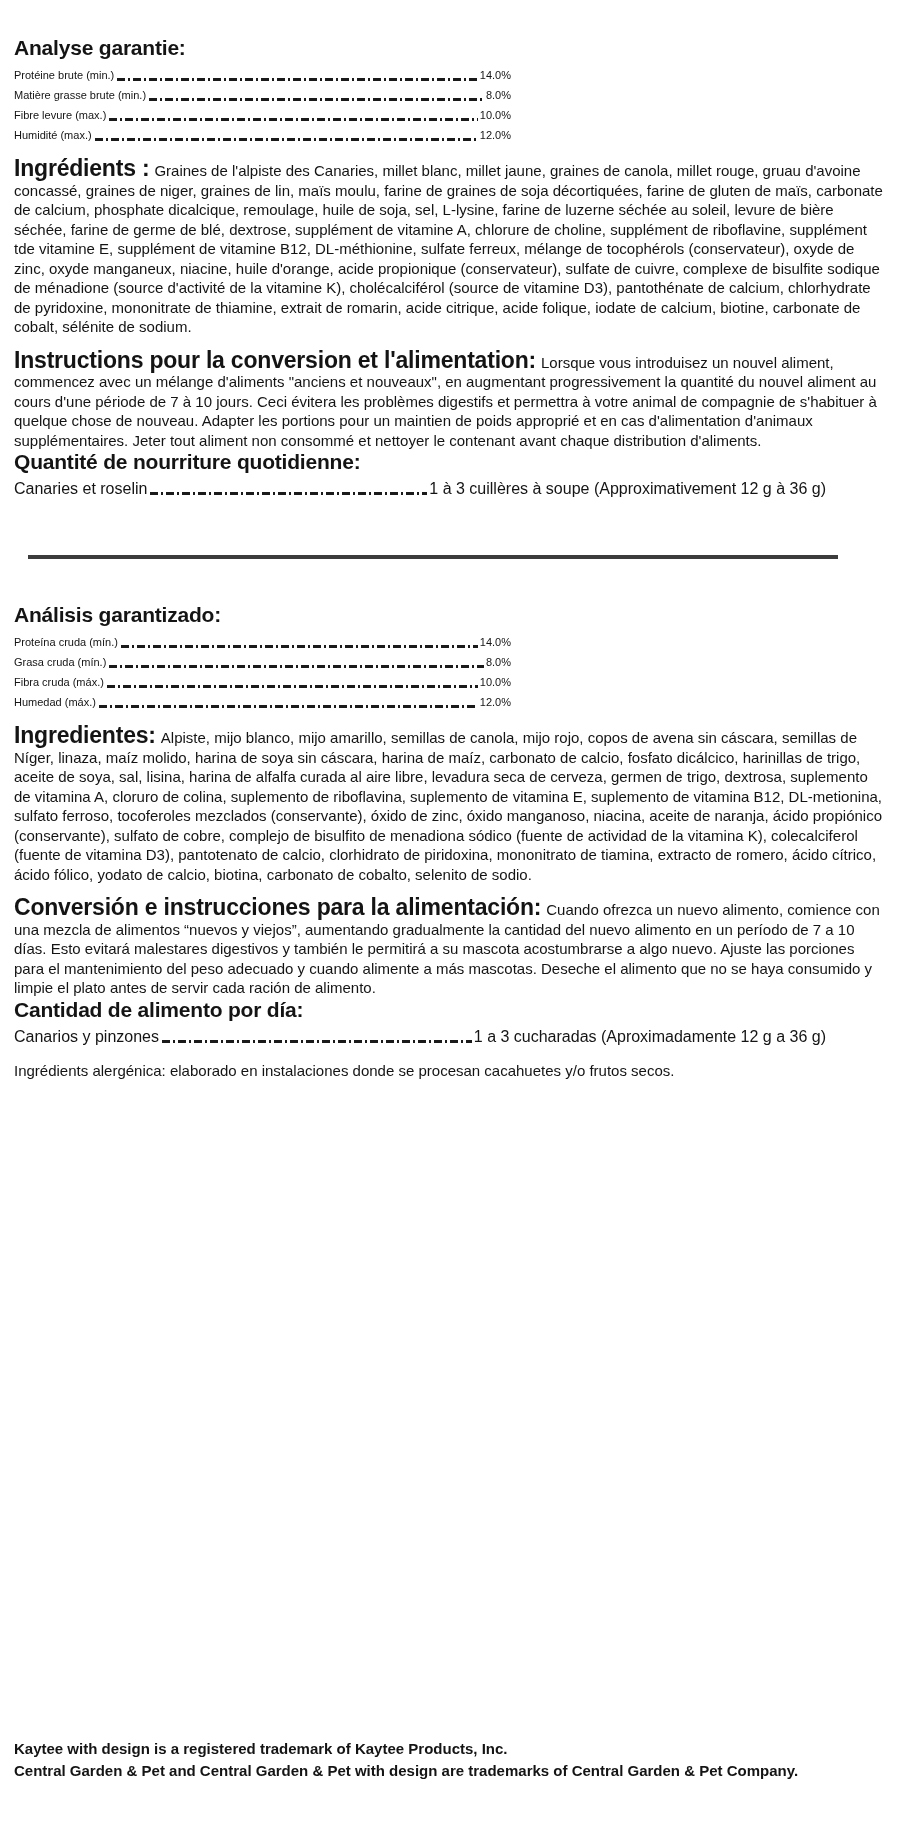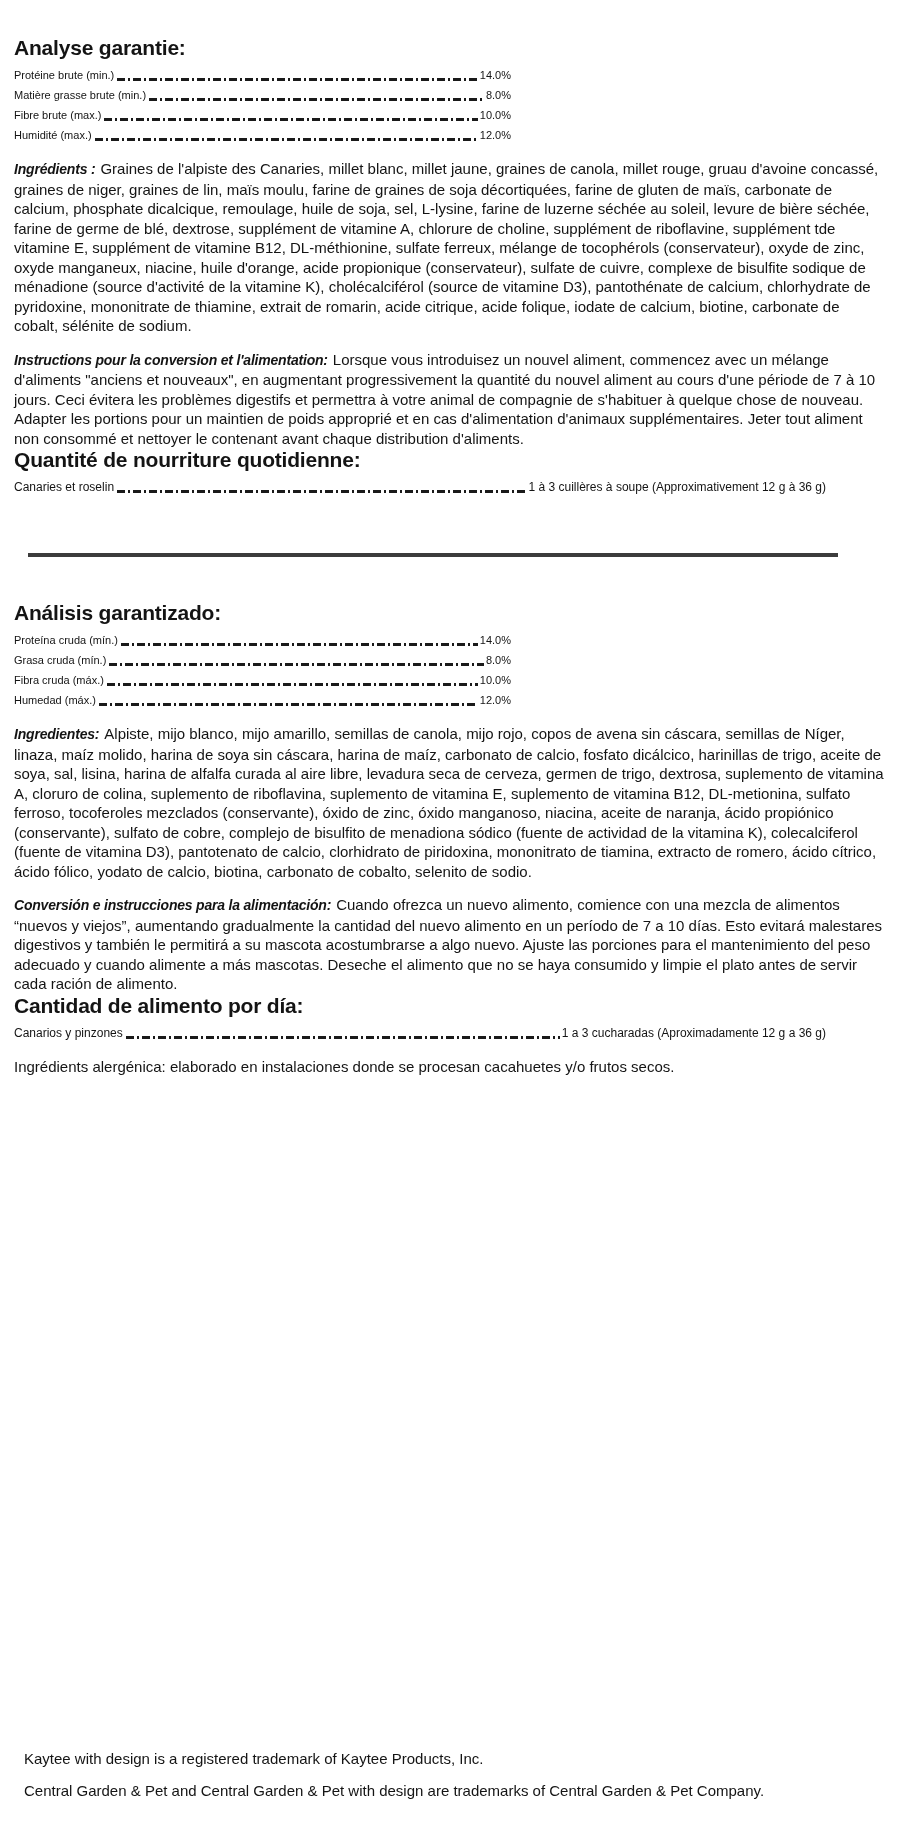--- a/index.html
+++ b/index.html
@@ -37,50 +37,49 @@
       #1a1a1a 0 8px, transparent 8px 11px,
       #1a1a1a 11px 13px, transparent 13px 16px);
   }
   p.para{
     font-size:15px;
     line-height:19.5px;
     margin:14px 0 0 0;
     text-align:left;
   }
   .inhead{
-    font-size:14px;
+    font-size:23px;
     font-weight:700;
     padding-right:5px;
     letter-spacing:-0.2px;
-    font-style:italic;
   }
   .feedrow{
     display:flex;
     align-items:flex-end;
-    font-size:12px;
+    font-size:16px;
     line-height:20px;
     width:812px;
     margin-top:3px;
   }
   .feedrow .leader{margin-bottom:4px;}
   .allergen{margin-top:22px;}
   .divider{
     height:4px;
     background:#3c3c3c;
     margin:56px 48px 44px 14px;
   }
   .sec-gap{margin-top:18px;}
   footer.tm{
     position:absolute;
     left:14px;
     top:1738px;
     font-size:15px;
     line-height:22px;
   }
-  footer.tm p{margin:10px;}
+  footer.tm p{margin:0;font-weight:bold;}
 </style>
 </head>
 <body>
 
 <div class="page">
 
   <section>
     <h2 class="sec-head">Analyse garantie:</h2>
 
     <div class="arows">
@@ -88,21 +87,21 @@
         <span class="lbl">Protéine brute (min.)</span>
         <span class="leader"></span>
         <span class="val">14.0%</span>
       </div>
       <div class="dotrow">
         <span class="lbl">Matière grasse brute (min.)</span>
         <span class="leader"></span>
         <span class="val">8.0%</span>
       </div>
       <div class="dotrow">
-        <span class="lbl">Fibre brute (max.)</span>
+        <span class="lbl">Fibre levure (max.)</span>
         <span class="leader"></span>
         <span class="val">10.0%</span>
       </div>
       <div class="dotrow">
         <span class="lbl">Humidité (max.)</span>
         <span class="leader"></span>
         <span class="val">12.0%</span>
       </div>
     </div>
 

